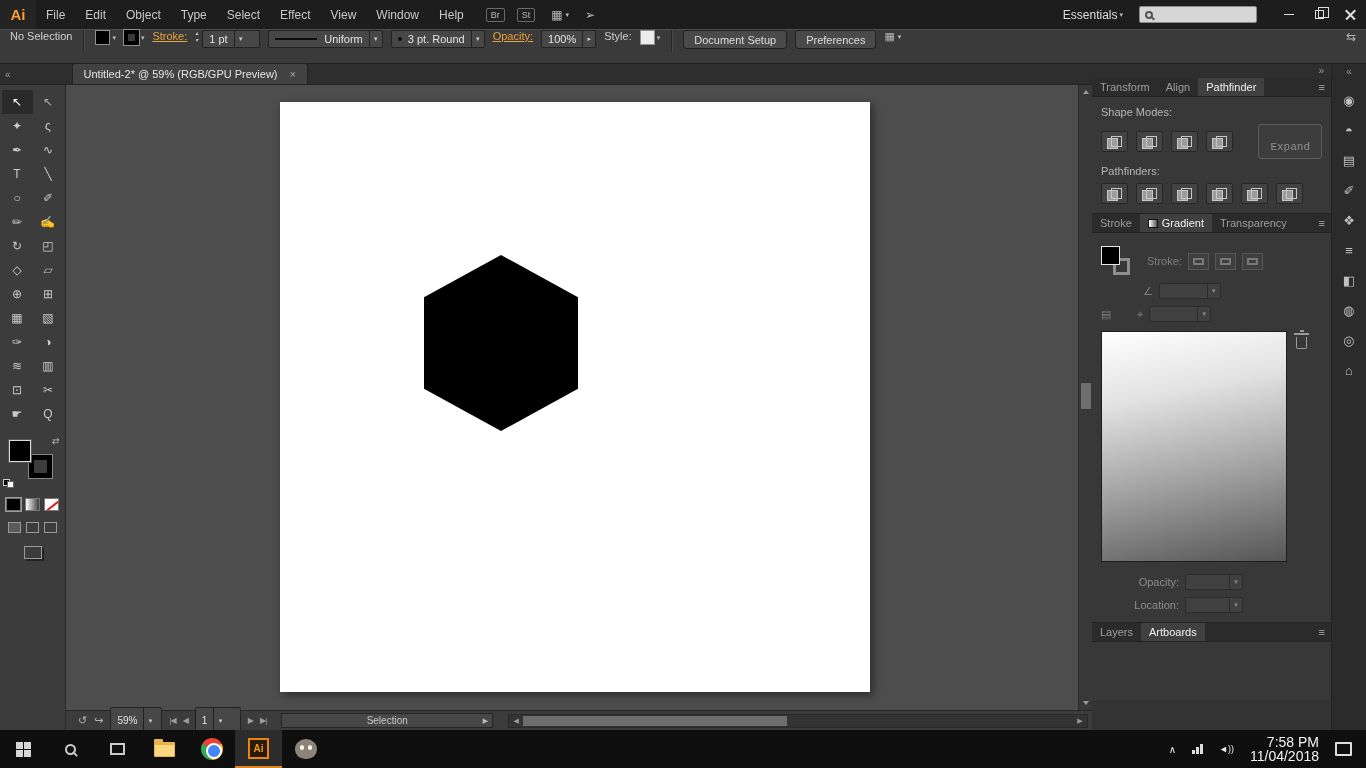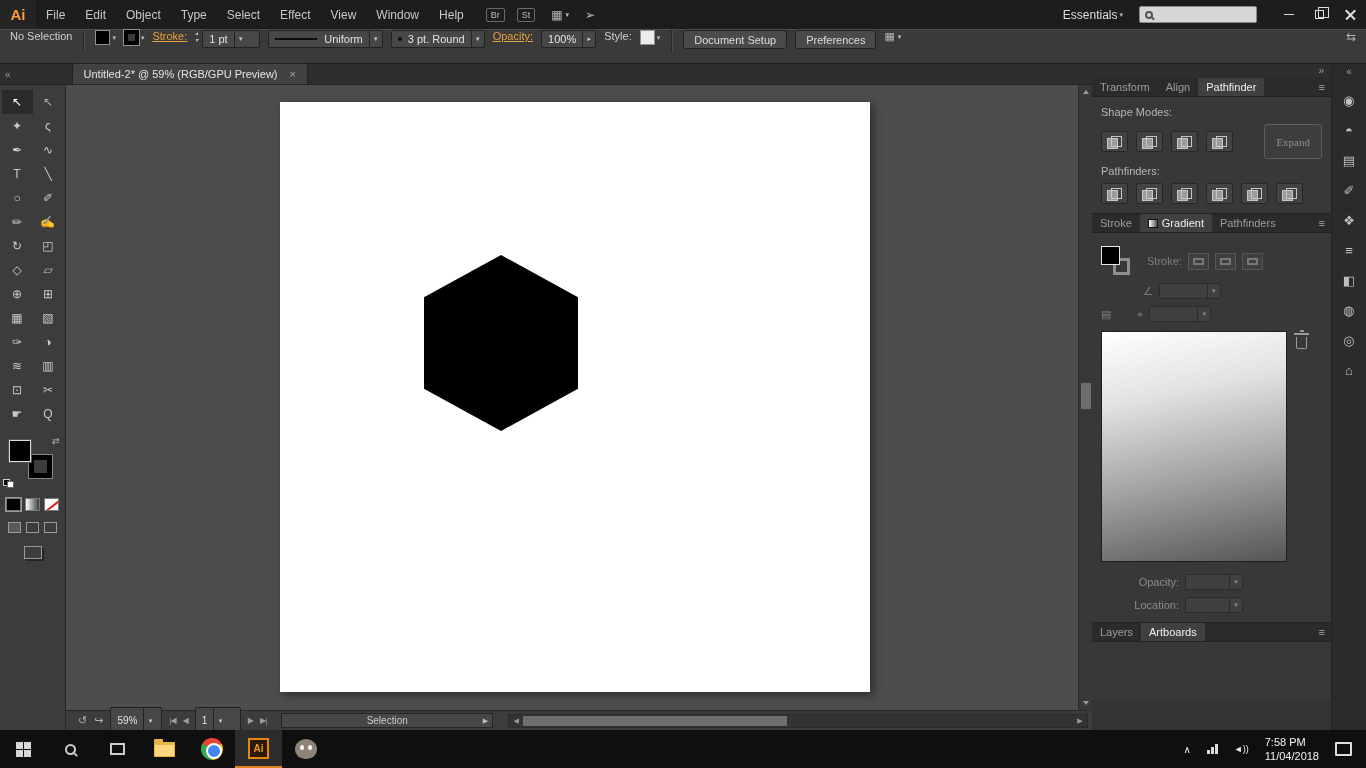--- a/index.html
+++ b/index.html
@@ -122,22 +122,22 @@
   .ptab.active{background:#404040;color:#f0f0f0}
   .pmenu{position:absolute;right:6px;top:3px;color:#aaa;font-size:11px}
   .pbody{background:#383838;padding:6px 9px;border-bottom:1px solid #222}
   .plabel{font-size:11px;color:#b5b5b5;margin:3px 0 6px}
   .pfrow{display:flex;gap:8px;align-items:center;margin-bottom:6px}
   .pfbtn{width:27px;height:21px;background:#434343;border:1px solid #272727;border-radius:2px;
          display:flex;align-items:center;justify-content:center;cursor:pointer}
   .pfic{position:relative;width:15px;height:12px}
   .pfic::before{content:"";position:absolute;left:0;top:2px;width:9px;height:9px;background:#9c9c9c;border:1px solid #c6c6c6}
   .pfic::after{content:"";position:absolute;right:0;top:0;width:9px;height:9px;border:1px solid #c6c6c6}
-  .btn-dim{margin-left:auto;height:35px;padding:10px 11px;background:#3d3d3d;border:1px solid #5c5c5c;
-           border-radius:3px;color:#8f8f8f;font-size:11px;font-family:Liberation Serif, serif}
+  .btn-dim{margin-left:auto;height:35px;padding:16px 11px;background:#3d3d3d;border:1px solid #5c5c5c;
+           border-radius:3px;color:#8f8f8f;font-size:11px;font-family:Liberation Mono, monospace}
   .tabchip{width:10px;height:9px;background:linear-gradient(90deg,#fff,#555);border:1px solid #111;margin-right:4px;display:inline-block}
 
   .grow{display:flex;align-items:center;margin:7px 0;gap:6px}
   .grad-chip{width:26px;height:19px;background:linear-gradient(90deg,#fff,#666);border:1px solid #101010;outline:1px solid #777}
   .glabel{font-size:11px;color:#b5b5b5}
   .dim{color:#7d7d7d}
   .combo.disabled{opacity:.55}
   .gmini{position:relative;width:30px;height:30px}
   .gm-s{position:absolute;right:1px;bottom:1px;width:17px;height:17px;border:3px solid #8e8e8e}
   .gm-f{position:absolute;left:0;top:0;width:19px;height:19px;background:#000;border:1px solid #e6e6e6;z-index:2}
@@ -177,21 +177,21 @@
   .ai-task-ic{width:21px;height:21px;background:#2b1a06;border:2px solid #e8870f;color:#f09a1d;
               font-size:10px;font-weight:bold;display:flex;align-items:center;justify-content:center}
   .gimp-ic{width:22px;height:20px;background:#8d8376;border-radius:50% 50% 46% 46%;position:relative;display:block}
   .gimp-ic::before{content:"";position:absolute;left:5px;top:6px;width:4px;height:5px;background:#fff;border-radius:50%;box-shadow:8px 0 0 #fff}
   .tray{margin-left:auto;display:flex;align-items:center;gap:16px;padding-right:14px;color:#ececec}
   .tray-chev{font-size:10px}
   .net-ic{display:flex;align-items:flex-end;gap:1px}
   .net-ic i{width:3px;background:#ddd;display:block}
   .net-ic .b1{height:4px}.net-ic .b2{height:7px}.net-ic .b3{height:10px}
   .vol-ic{font-size:9px}
-  .clock{display:flex;flex-direction:column;font-size:11px;line-height:14px;color:#f2f2f2}
+  .clock{display:flex;flex-direction:column;align-items:flex-end;font-size:14px;line-height:14px;color:#f2f2f2}
   .ac-ic{width:17px;height:14px;border:2px solid #ddd;border-radius:1px;display:block}
 </style>
 </head>
 <body>
 
 <div class="app">
 
   <div class="titlebar">
     <div class="ai-badge">Ai</div>
     <span class="menu">File</span>
@@ -429,21 +429,21 @@
       </div>
     </div>
 
     <div class="panel">
       <div class="ptabs">
         <span class="ptab">Stroke</span>
         <span class="ptab active">
           <i class="tabchip"></i>
           <span>Gradient</span>
         </span>
-        <span class="ptab">Pathfinders</span>
+        <span class="ptab">Transparency</span>
         <span class="pmenu">≡</span>
       </div>
       <div class="pbody">
         <div class="grow">
           <span class="gmini">
             <i class="gm-s"></i>
             <i class="gm-f"></i>
           </span>
           <span class="glabel dim" style="margin-left:10px">Stroke:</span>
           <span class="strkbtn">

